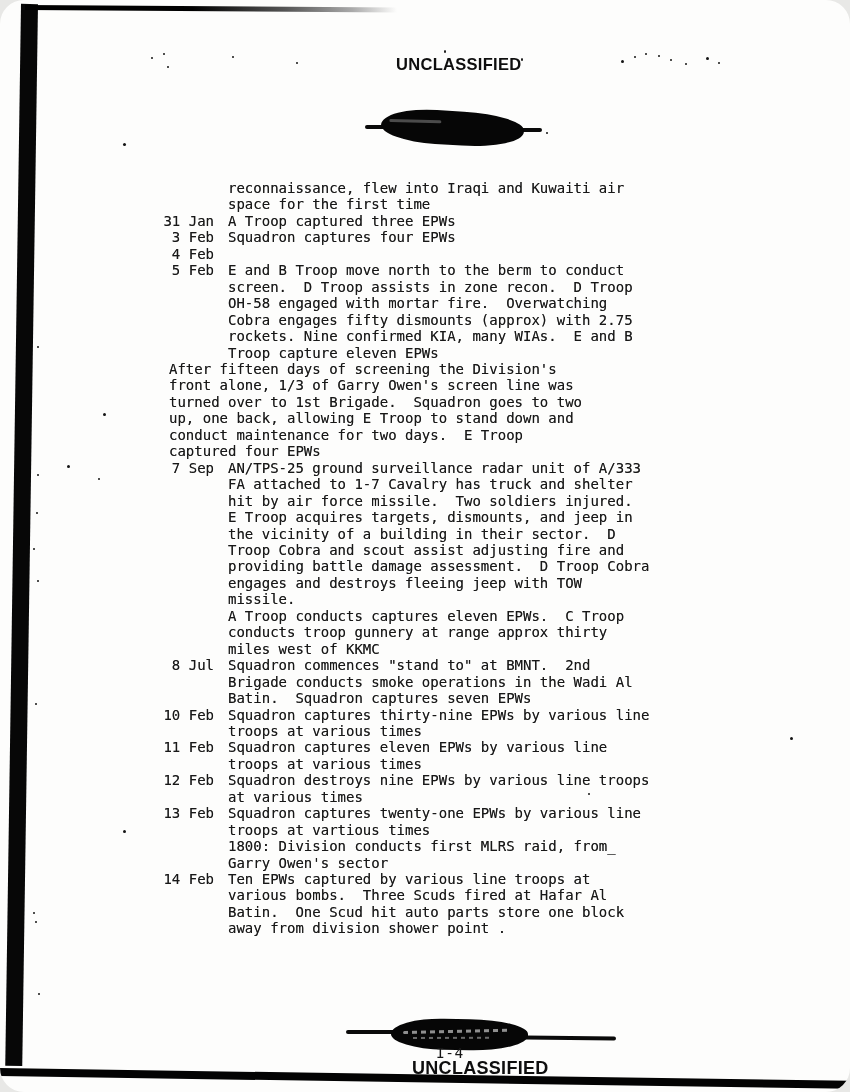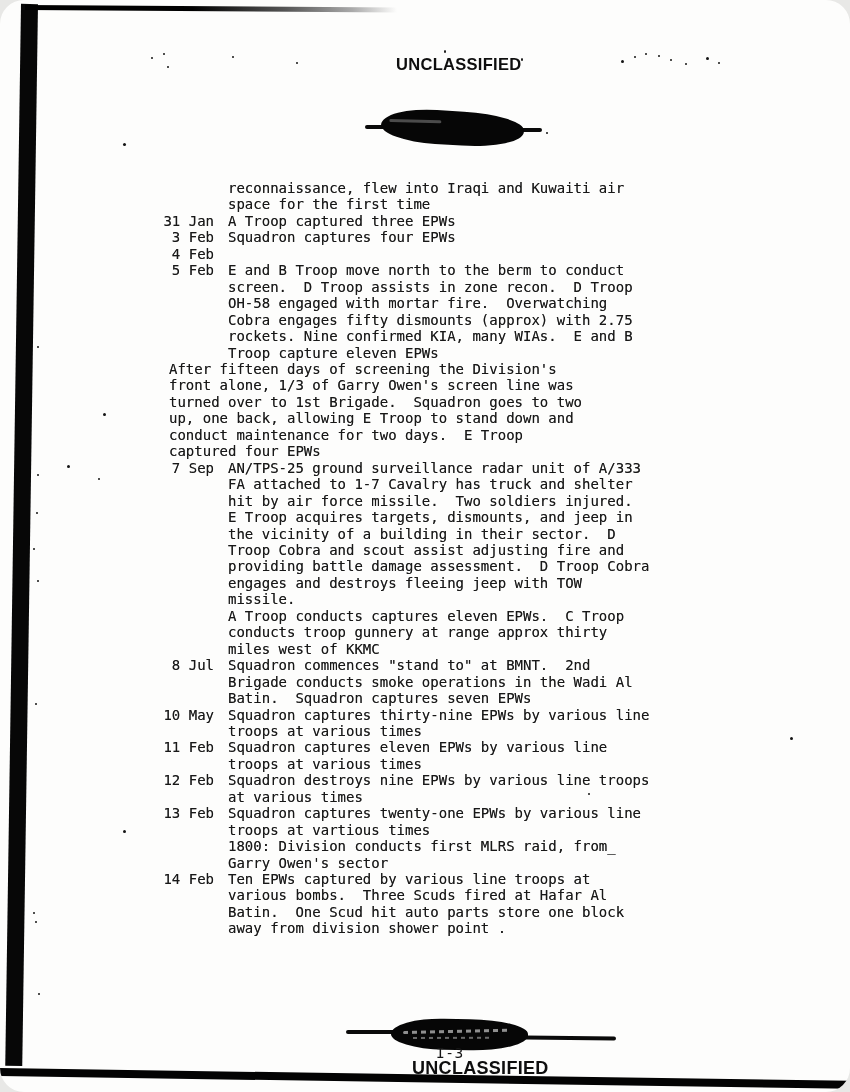--- a/index.html
+++ b/index.html
@@ -146,21 +146,21 @@
   </div>
 
   <div class="entry">
     <div class="date">8 Jul</div>
     <div class="text">Squadron commences "stand to" at BMNT.  2nd
 Brigade conducts smoke operations in the Wadi Al
 Batin.  Squadron captures seven EPWs</div>
   </div>
 
   <div class="entry">
-    <div class="date">10 May</div>
+    <div class="date">10 Feb</div>
     <div class="text">Squadron captures thirty-nine EPWs by various line
 troops at various times</div>
   </div>
 
   <div class="entry">
     <div class="date">11 Feb</div>
     <div class="text">Squadron captures eleven EPWs by various line
 troops at various times</div>
   </div>
 
@@ -187,21 +187,21 @@
   </div>
 </div>
   </div>
 
   <div>
     <div class="stamp-line" style="left:346px;top:1030px;width:52px;"></div>
     <div class="stamp-line" style="left:524px;top:1036px;width:92px;transform:rotate(.6deg);"></div>
     <div class="blob blob-bottom"></div>
   </div>
 
-  <div class="page-number">I-3</div>
+  <div class="page-number">I-4</div>
   <div class="classification bottom">UNCLASSIFIED</div>
 
   <div>
     <div class="speck" style="left:151px;top:57px;width:2px;height:2px;"></div>
     <div class="speck" style="left:163px;top:53px;width:2px;height:2px;"></div>
     <div class="speck" style="left:167px;top:66px;width:2px;height:2px;"></div>
     <div class="speck" style="left:232px;top:56px;width:2px;height:2px;"></div>
     <div class="speck" style="left:296px;top:62px;width:2px;height:2px;"></div>
     <div class="speck" style="left:444px;top:50px;width:2px;height:3px;"></div>
     <div class="speck" style="left:521px;top:58px;width:2px;height:3px;"></div>

